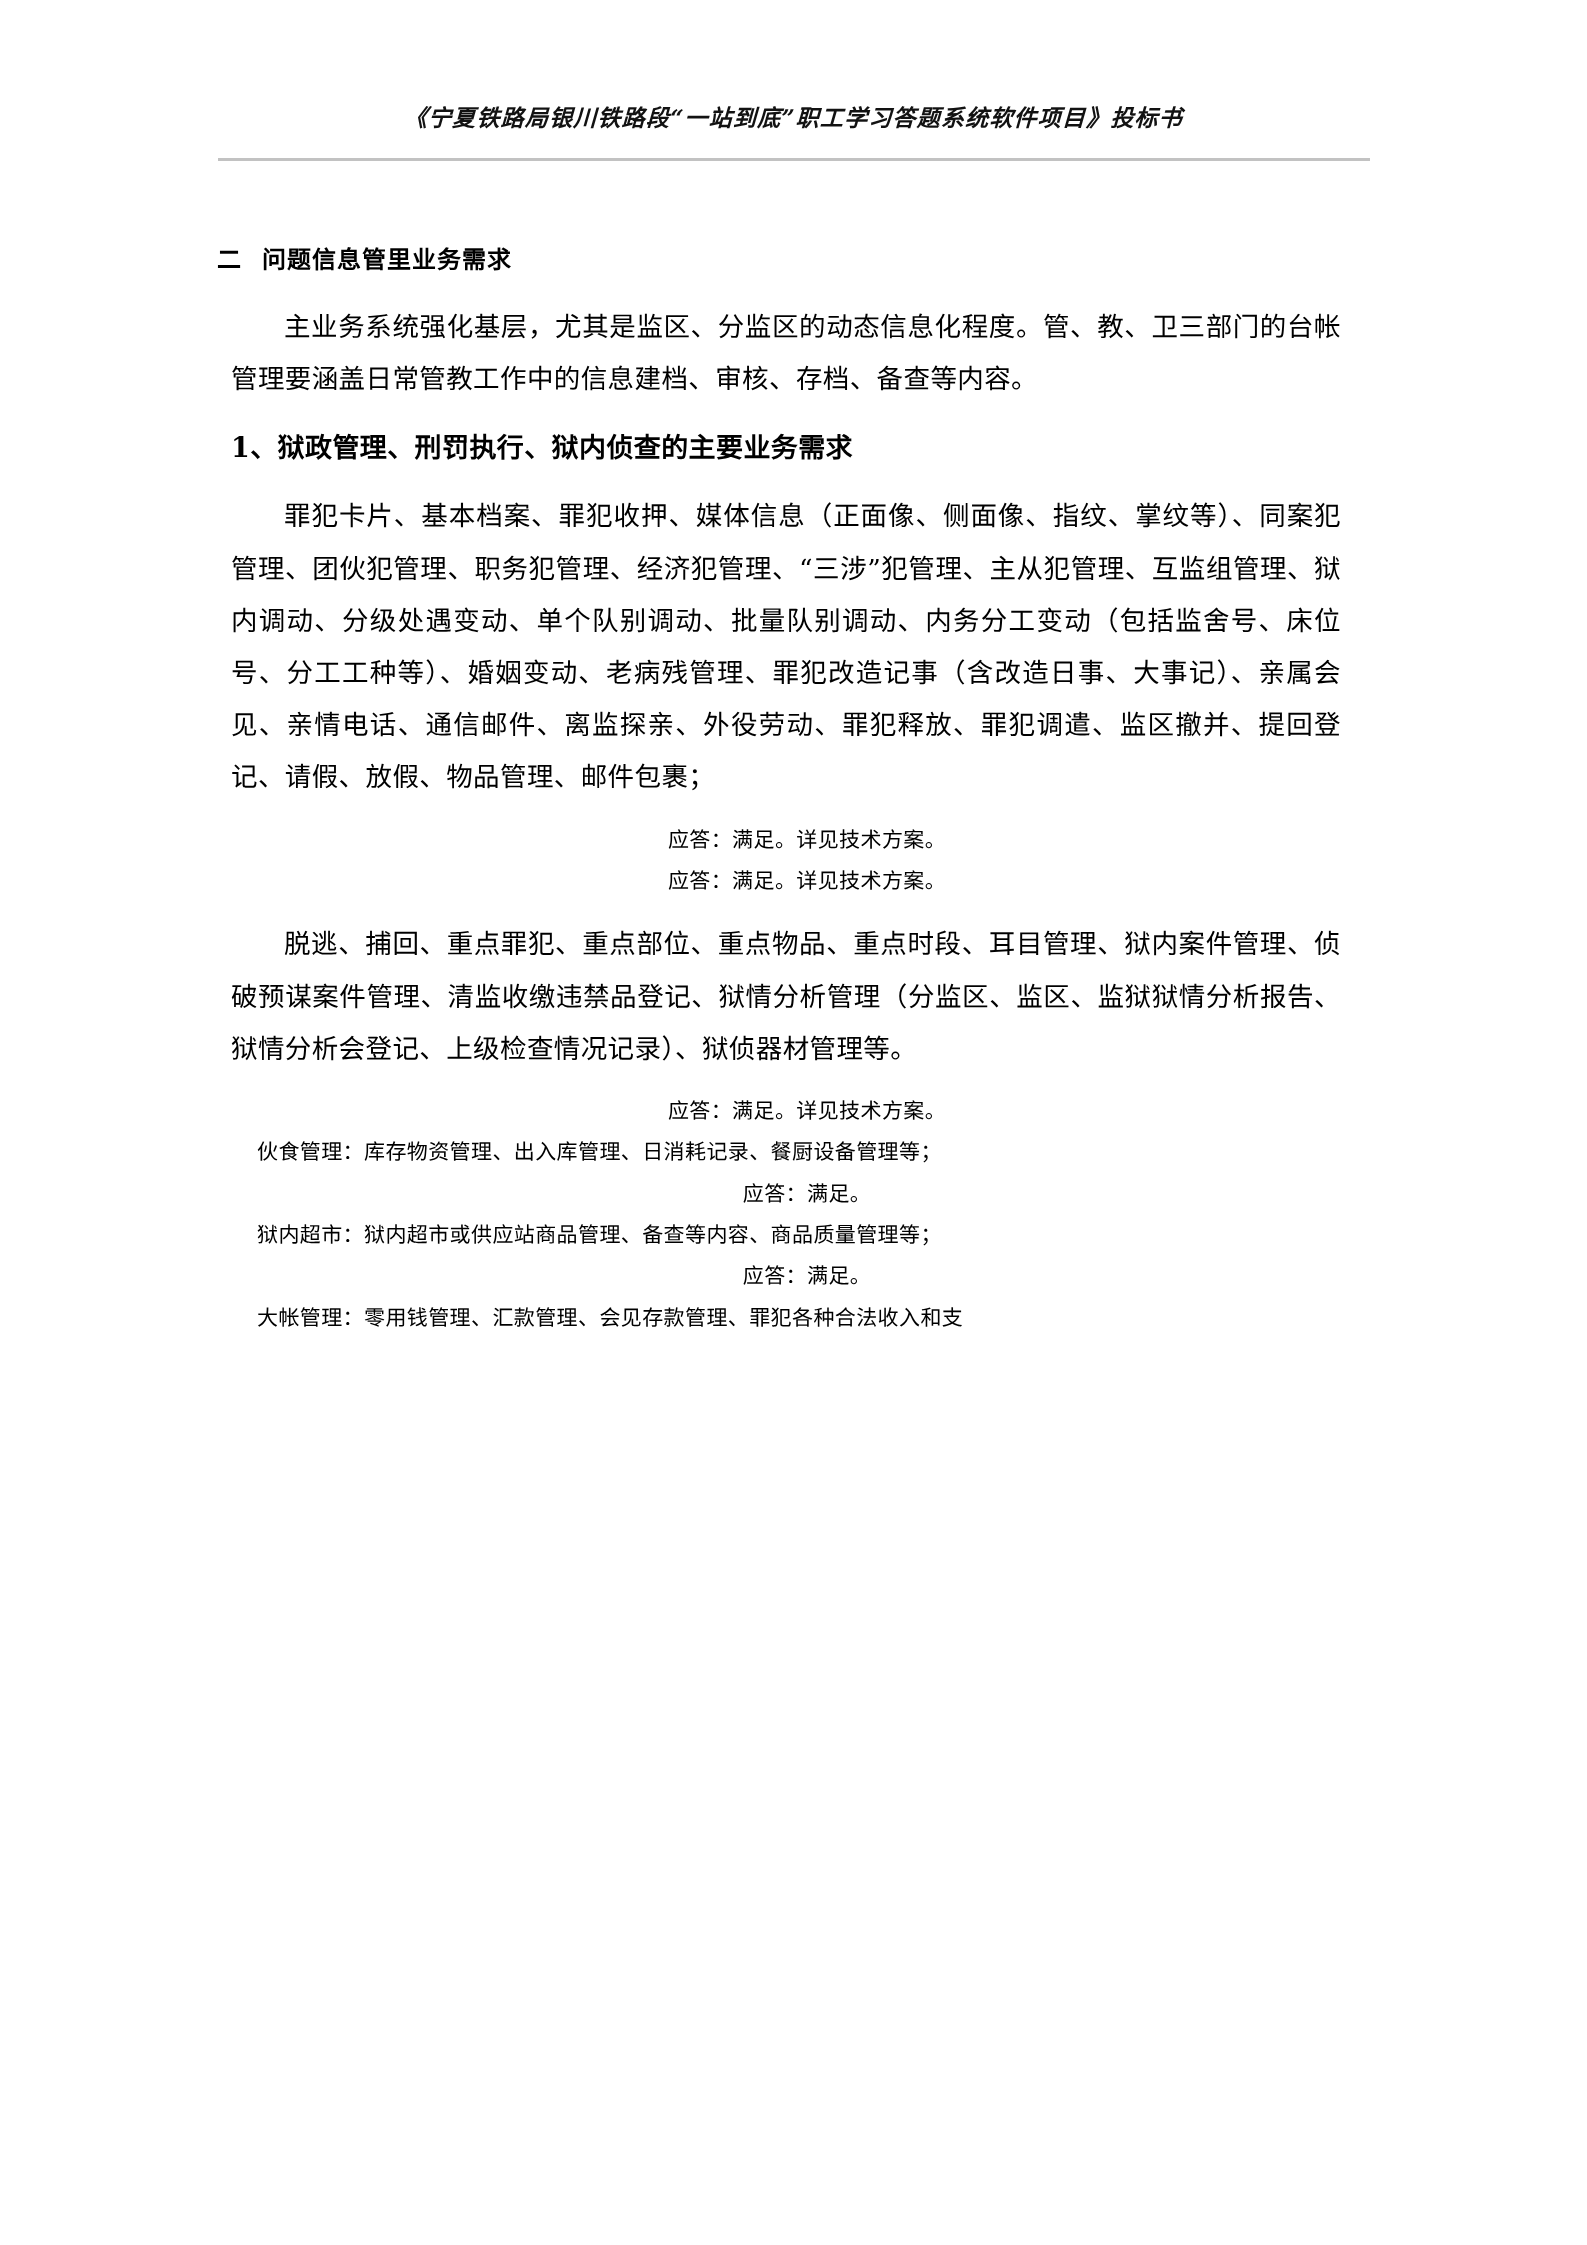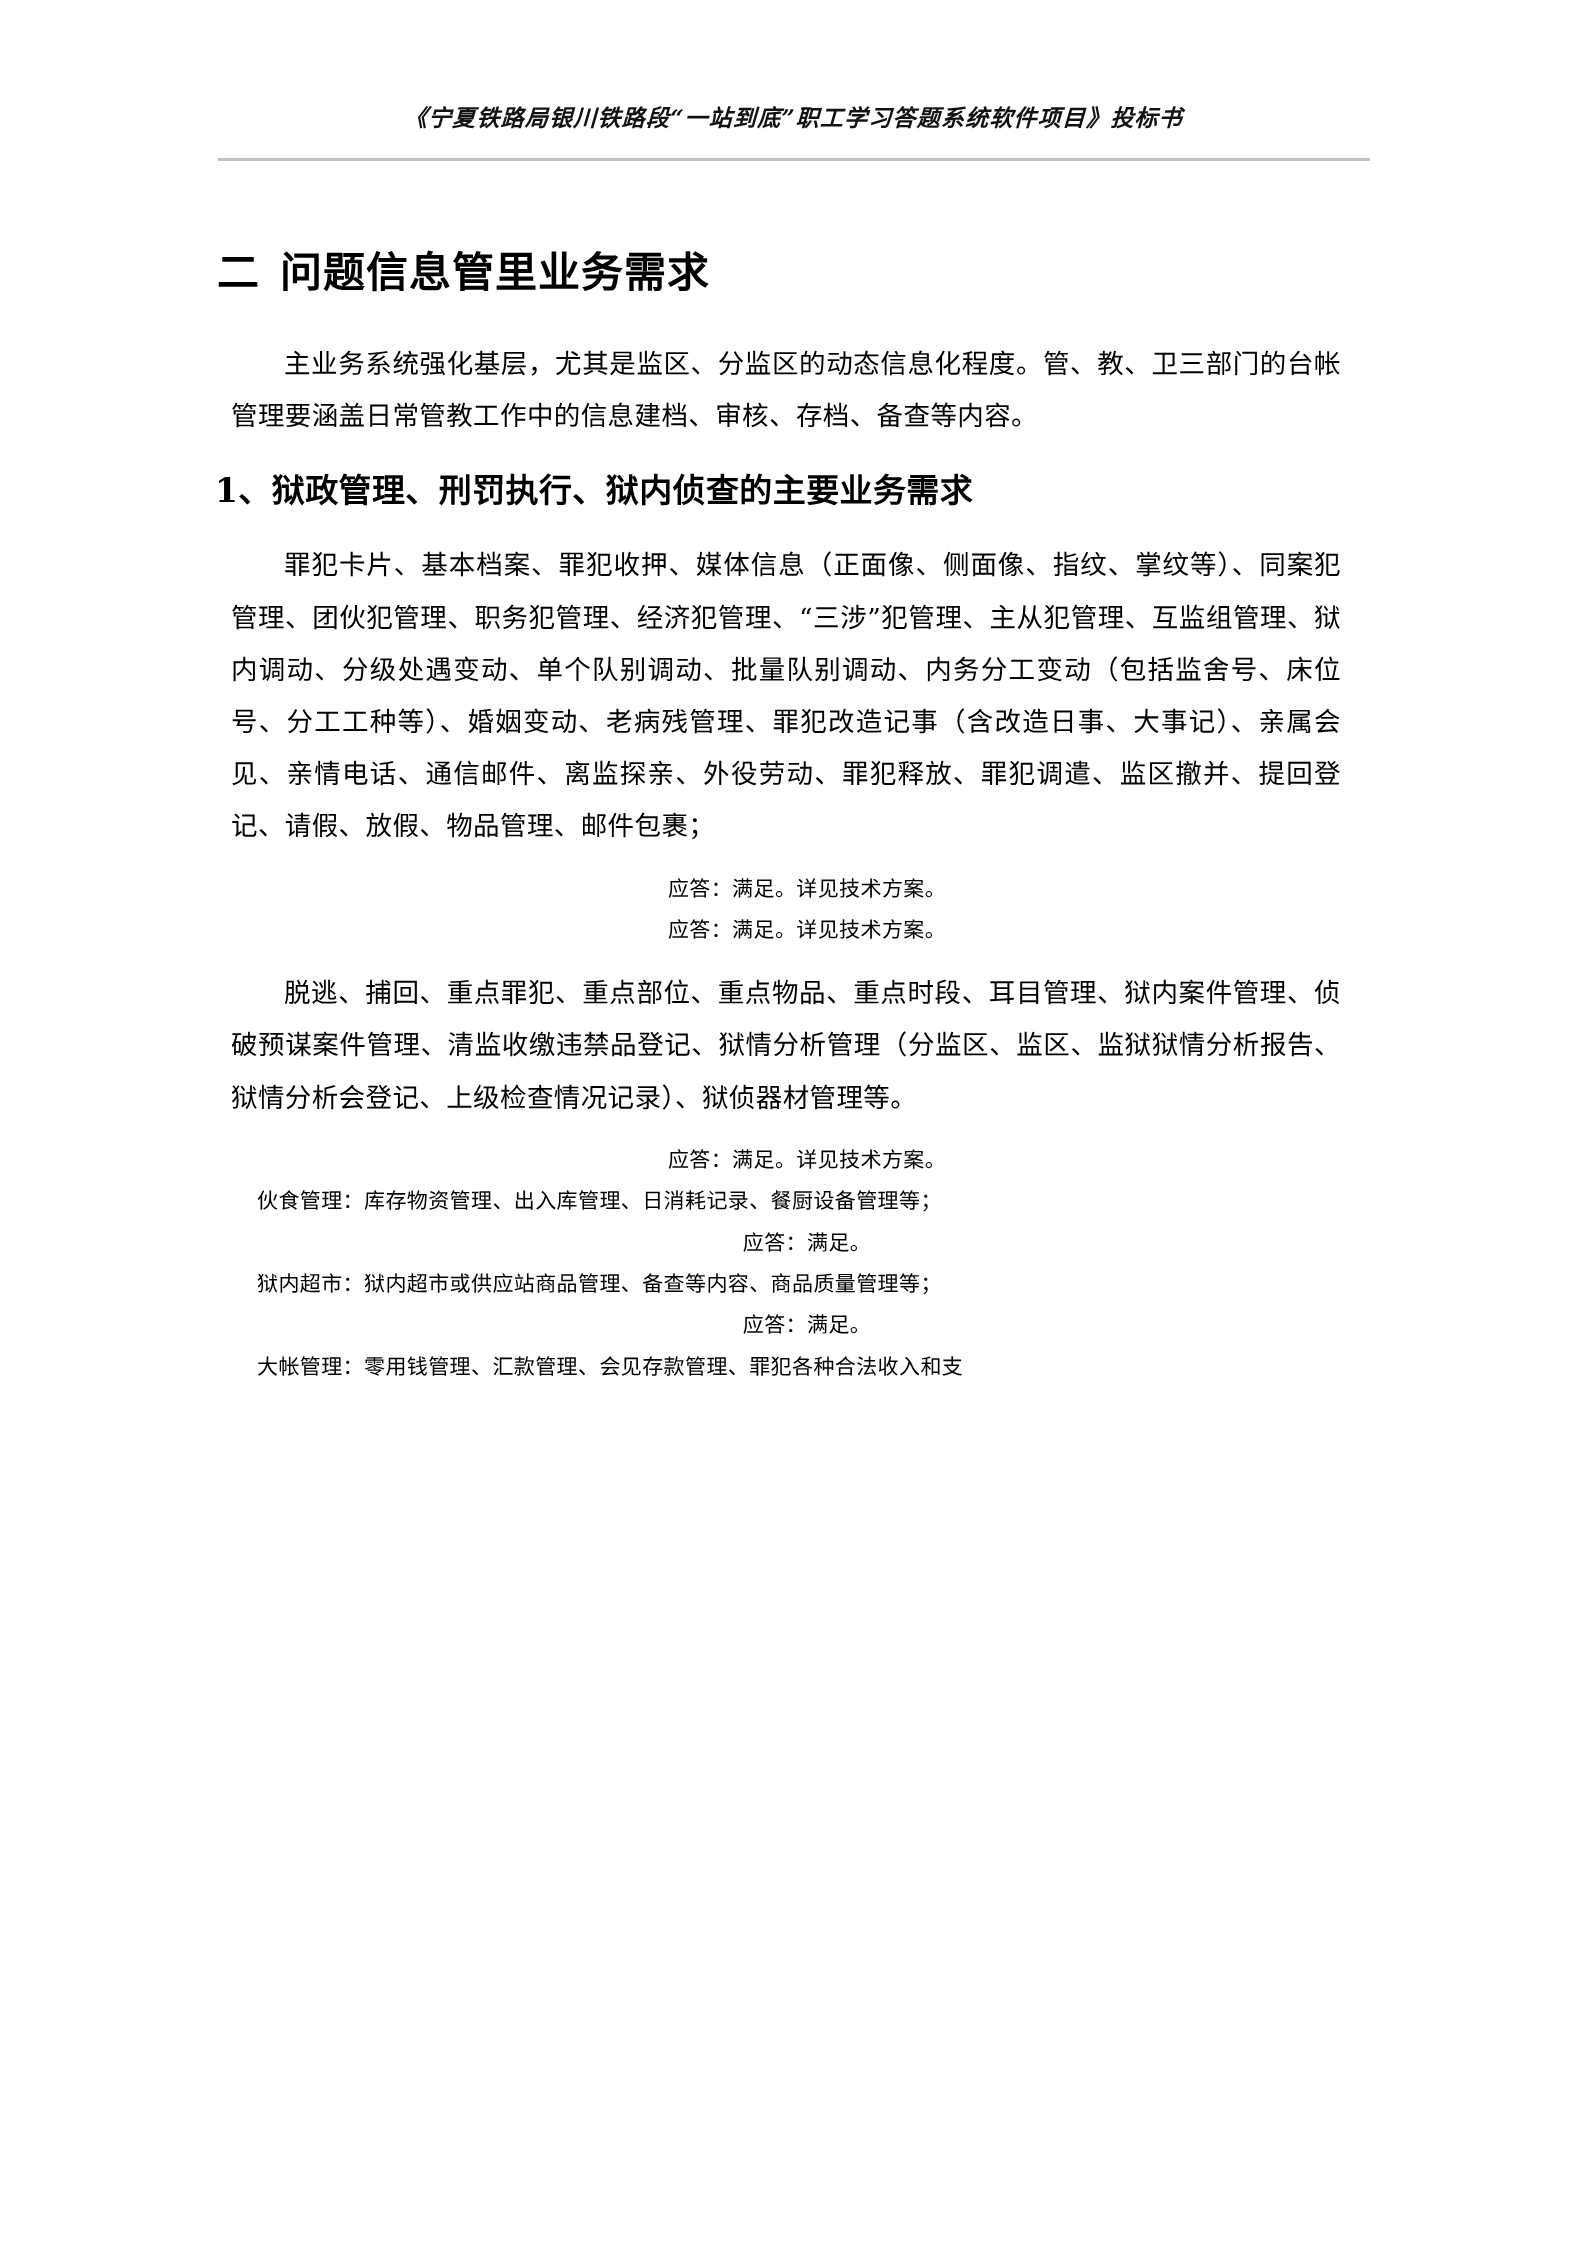--- a/index.html
+++ b/index.html
@@ -56,45 +56,45 @@
   .content {
     position: absolute;
     left: 215px;
     top: 243px;
     width: 1142px;
   }
 
   .section-heading {
     font-family: "DejaVu Serif", "Liberation Serif", serif;
     font-weight: 700;
-    font-size: 42px;
+    font-size: 24px;
     line-height: 1.45;
     letter-spacing: 1px;
-    margin: 0 0 34px 0;
+    margin: 0 0 23px 0;
     padding-left: 2px;
   }
   .section-heading .num {
     margin-right: 20px;
   }
 
   p.para {
     margin: 16px;
     font-size: 26.5px;
     line-height: 1.97;
     text-align: justify;
     text-justify: inter-ideograph;
     letter-spacing: 0.4px;
     word-break: break-all;
   }
   p.indent2 {
     text-indent: 2em;
   }
   p.sub-heading {
-    margin: 0;
-    font-size: 33px;
+    margin: 16px;
+    font-size: 27px;
     line-height: 1.97;
     font-weight: 700;
     letter-spacing: 0.4px;
   }
   p.reply {
     margin: 0;
     font-size: 21px;
     line-height: 1.97;
     text-indent: 2em;
     letter-spacing: 0.4px;

